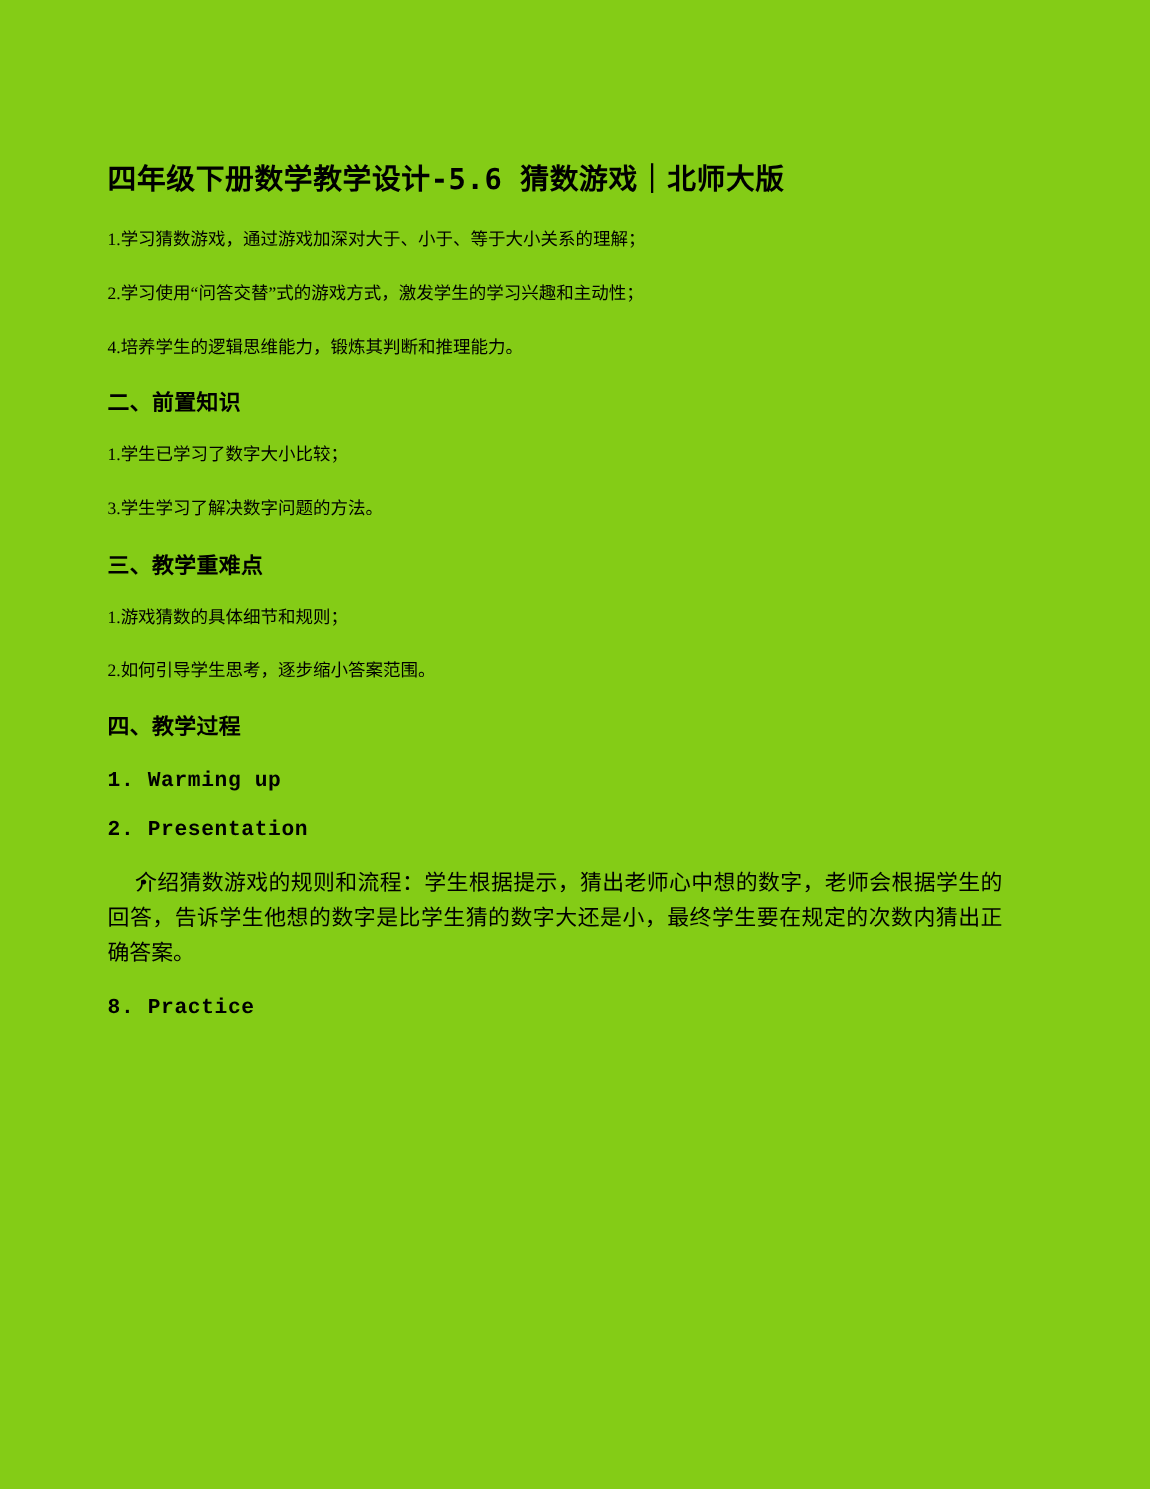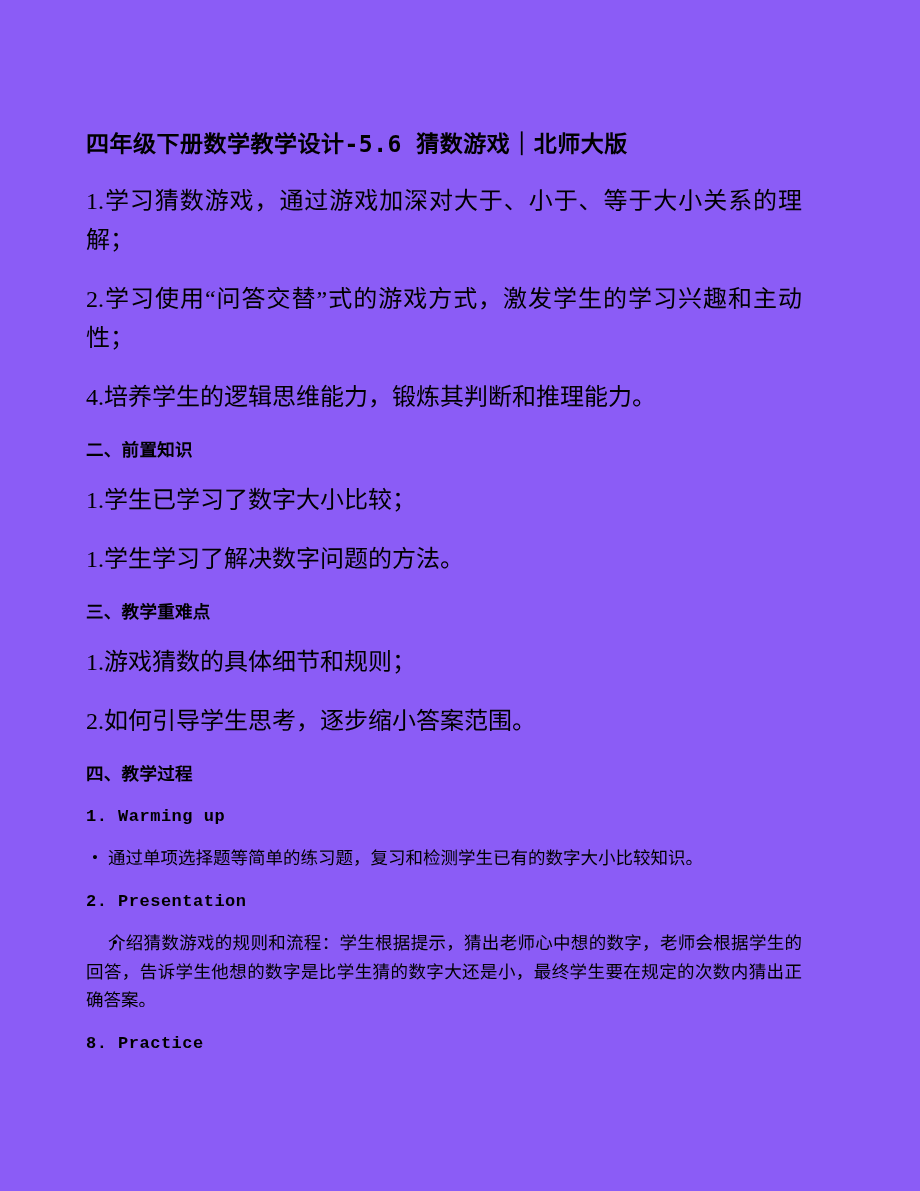--- a/index.html
+++ b/index.html
@@ -12,41 +12,41 @@
     width: 920px;
     min-height: 1191px;
     font-family: "Liberation Serif", "DejaVu Serif", serif;
     color: #000000;
   }
   .page {
     width: 920px;
     min-height: 1191px;
     box-sizing: border-box;
     padding: 128px 118px 40px 86px;
-    background: #8b5cf6;
+    background: #84cc16;
   }
   .doc-title {
     font-family: "DejaVu Sans Mono", "Liberation Mono", monospace;
     font-size: 23px;
     font-weight: bold;
     letter-spacing: 0.5px;
     margin: 0 0 22px 0;
     line-height: 1.4;
     text-align: left;
   }
   .section-head {
     font-family: "DejaVu Sans Mono", "Liberation Mono", monospace;
     font-size: 17.5px;
     font-weight: bold;
     margin: 20px 0 18px 0;
     line-height: 1.5;
     letter-spacing: 0.3px;
   }
   .para {
-    font-size: 24px;
+    font-size: 14px;
     line-height: 1.62;
     margin: 0 0 20px 0;
     text-align: justify;
     text-justify: inter-ideograph;
   }
   .sub-head {
     font-family: Liberation Mono, monospace;
     font-size: 17px;
     font-weight: bold;
     margin: 20px 0 18px 0;
@@ -84,29 +84,28 @@
 <div class="page">
 
   <h1 class="doc-title">四年级下册数学教学设计-5.6 猜数游戏｜北师大版</h1>
 
   <p class="para">1.学习猜数游戏，通过游戏加深对大于、小于、等于大小关系的理解；</p>
   <p class="para">2.学习使用“问答交替”式的游戏方式，激发学生的学习兴趣和主动性；</p>
   <p class="para">4.培养学生的逻辑思维能力，锻炼其判断和推理能力。</p>
 
   <div class="section-head">二、前置知识</div>
   <p class="para">1.学生已学习了数字大小比较；</p>
-  <p class="para">1.学生学习了解决数字问题的方法。</p>
+  <p class="para">3.学生学习了解决数字问题的方法。</p>
 
   <div class="section-head">三、教学重难点</div>
   <p class="para">1.游戏猜数的具体细节和规则；</p>
   <p class="para">2.如何引导学生思考，逐步缩小答案范围。</p>
 
   <div class="section-head">四、教学过程</div>
 
   <div class="sub-head">1. Warming up</div>
-  <p class="bullet">通过单项选择题等简单的练习题，复习和检测学生已有的数字大小比较知识。</p>
 
   <div class="sub-head">2. Presentation</div>
   <p class="bullet indent-first">介绍猜数游戏的规则和流程：学生根据提示，猜出老师心中想的数字，老师会根据学生的回答，告诉学生他想的数字是比学生猜的数字大还是小，最终学生要在规定的次数内猜出正确答案。</p>
 
   <div class="sub-head">8. Practice</div>
 
 </div>
 
 </body></html>

